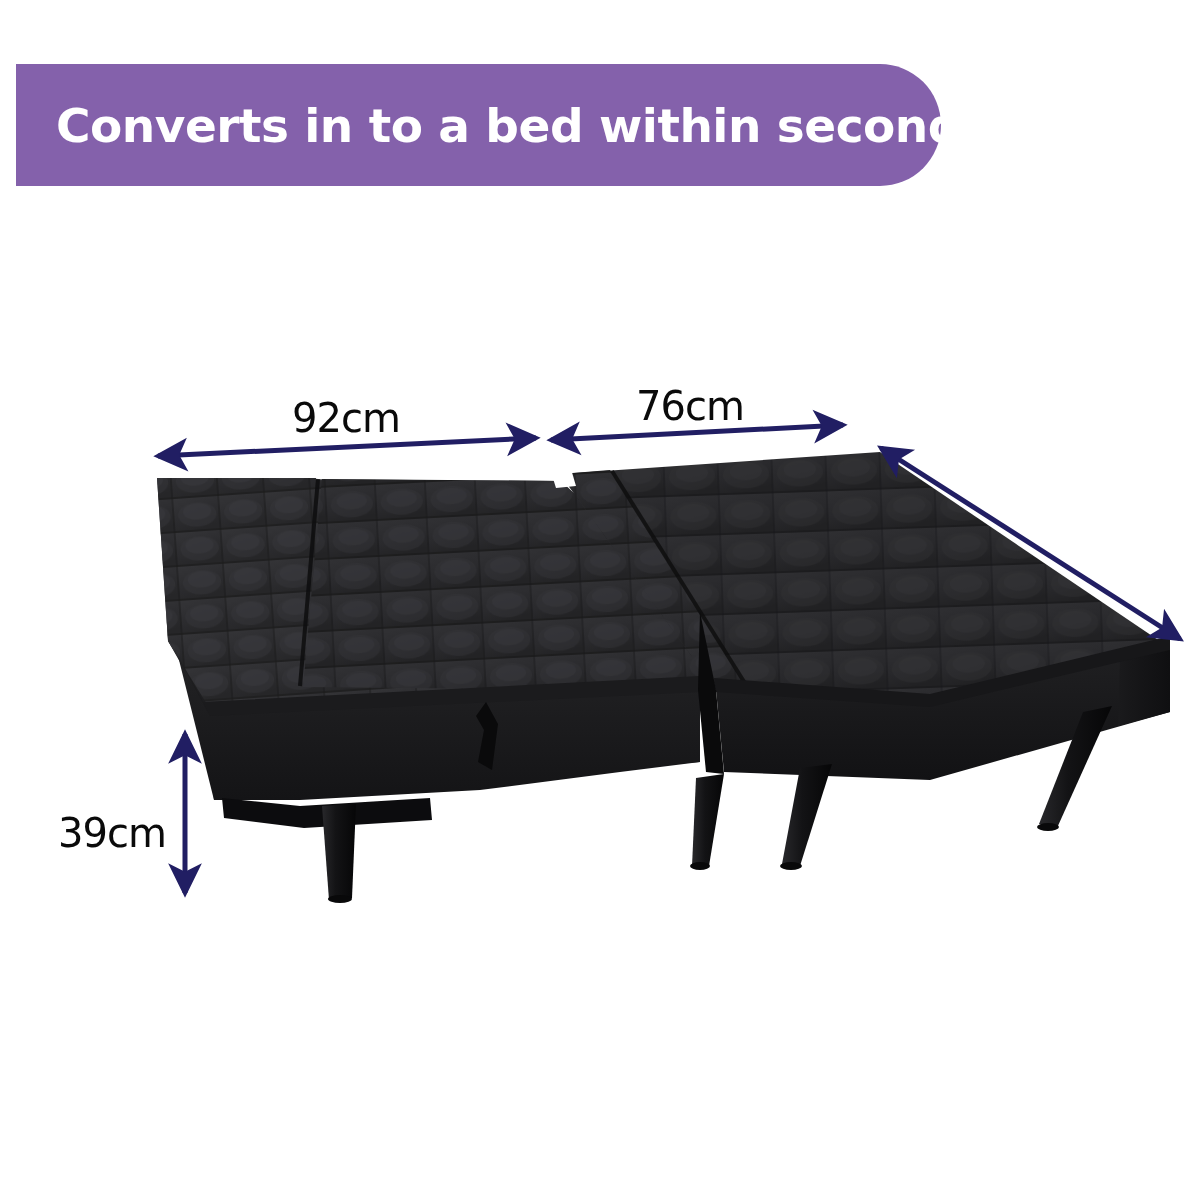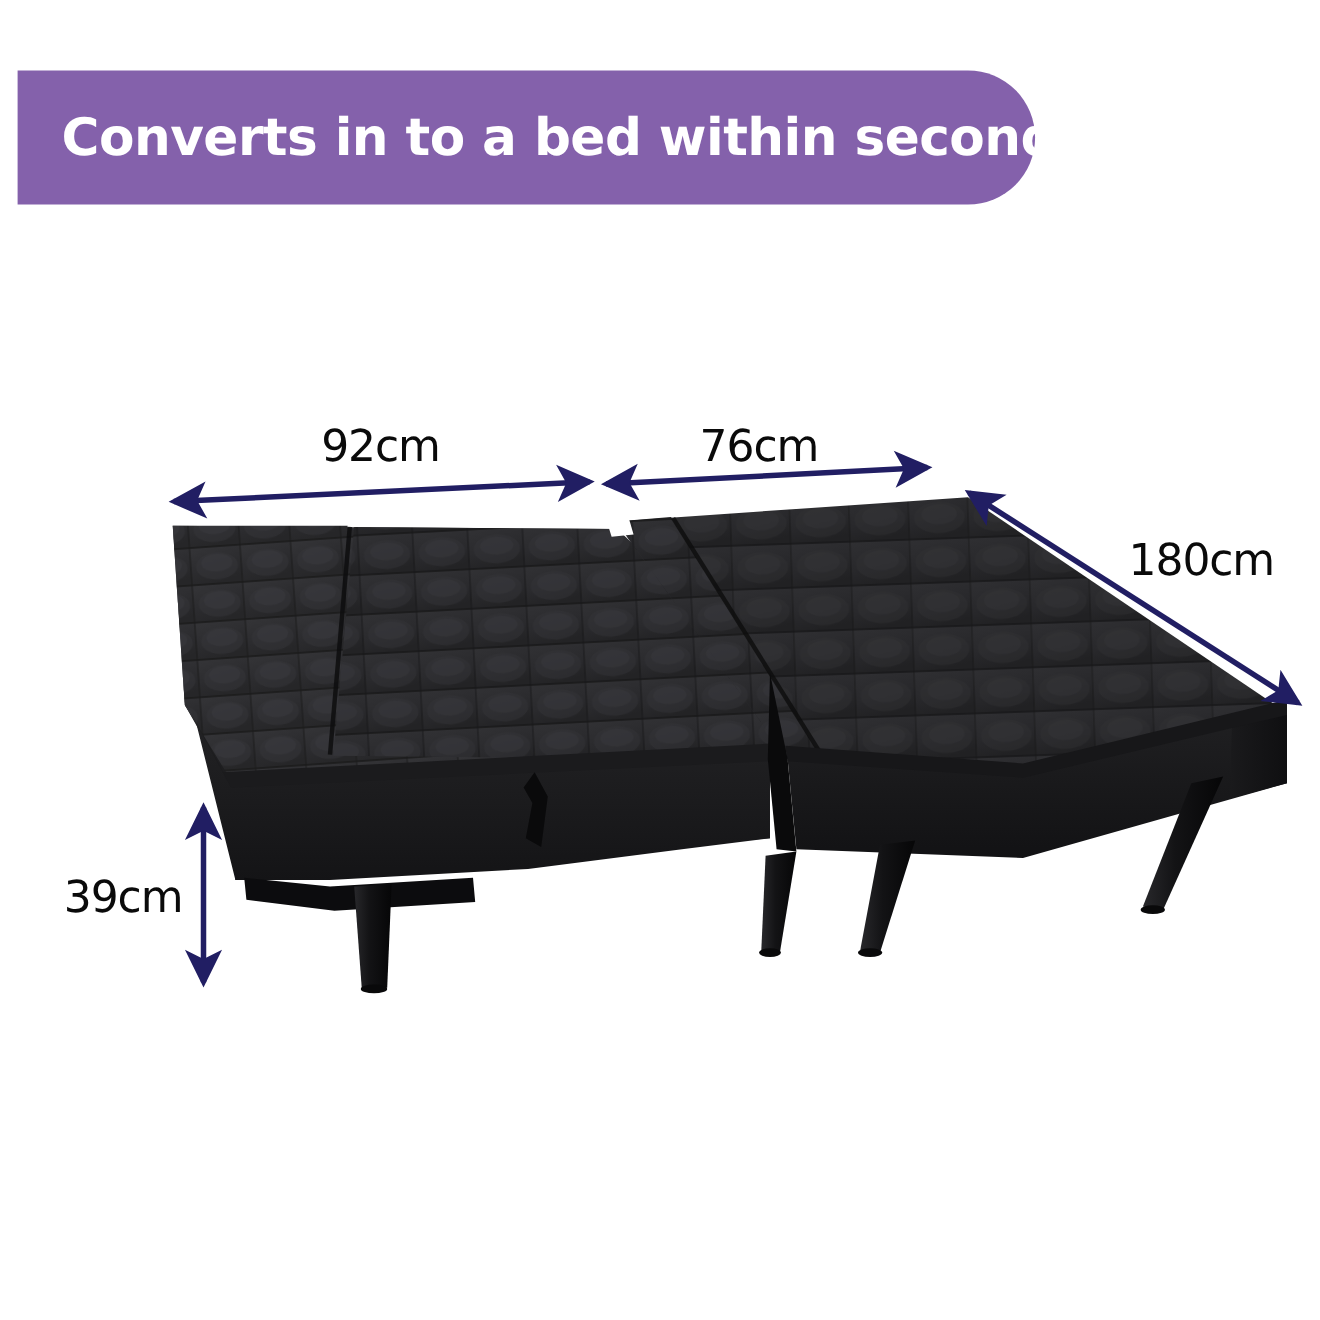--- a/index.html
+++ b/index.html
@@ -54,24 +54,24 @@
 
   
   .dim-label {
     position: absolute;
     color: #0a0a0a;
     font-size: 40px;
     font-family: "DejaVu Sans", sans-serif;
     white-space: nowrap;
     letter-spacing: -1px;
   }
-  #label-92  { left: 292px; top: 383px; text-align: center; }
+  #label-92  { left: 292px; top: 395px; text-align: center; }
   #label-76  { left: 636px; top: 383px; }
   #label-180 { left: 1026px; top: 487px; }
-  #label-39  { left: 58px;  top: 793px; }
+  #label-39  { left: 58px;  top: 810px; }
 </style>
 </head>
 <body>
 
 <div id="page">
 
   <div id="banner">
     <span id="banner-text">Converts in to a bed within seconds</span>
   </div>
 
@@ -203,16 +203,15 @@
       <line x1="551" y1="440" x2="843" y2="425" marker-start="url(#arrowStart)" marker-end="url(#arrowEnd)"></line>
 
       <line x1="881" y1="448" x2="1180" y2="639" marker-start="url(#arrowStart)" marker-end="url(#arrowEnd)"></line>
 
       <line x1="185" y1="734" x2="185" y2="893" marker-start="url(#arrowStart)" marker-end="url(#arrowEnd)"></line>
     </g>
   </svg>
 
   <div class="dim-label" id="label-92">92cm</div>
   <div class="dim-label" id="label-76">76cm</div>
-  <div class="dim-label" id="label-180">180cm</div>
   <div class="dim-label" id="label-39">39cm</div>
 
 </div>
 
 </body></html>

